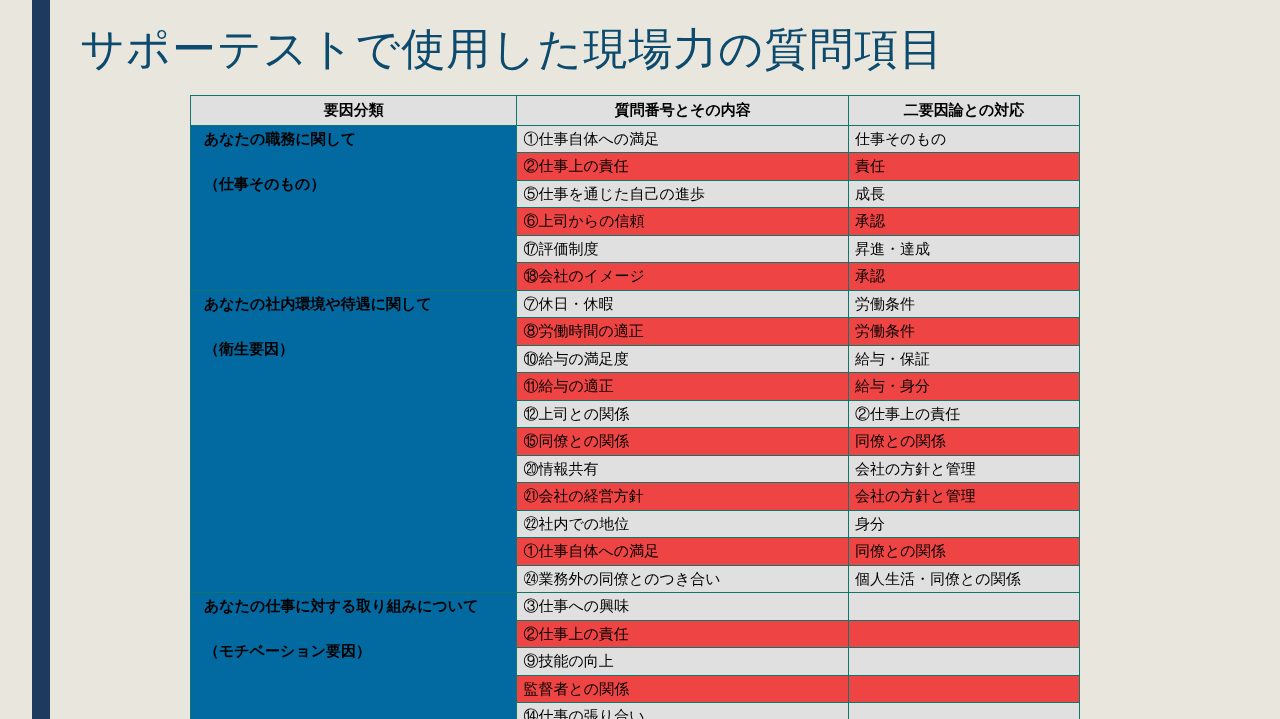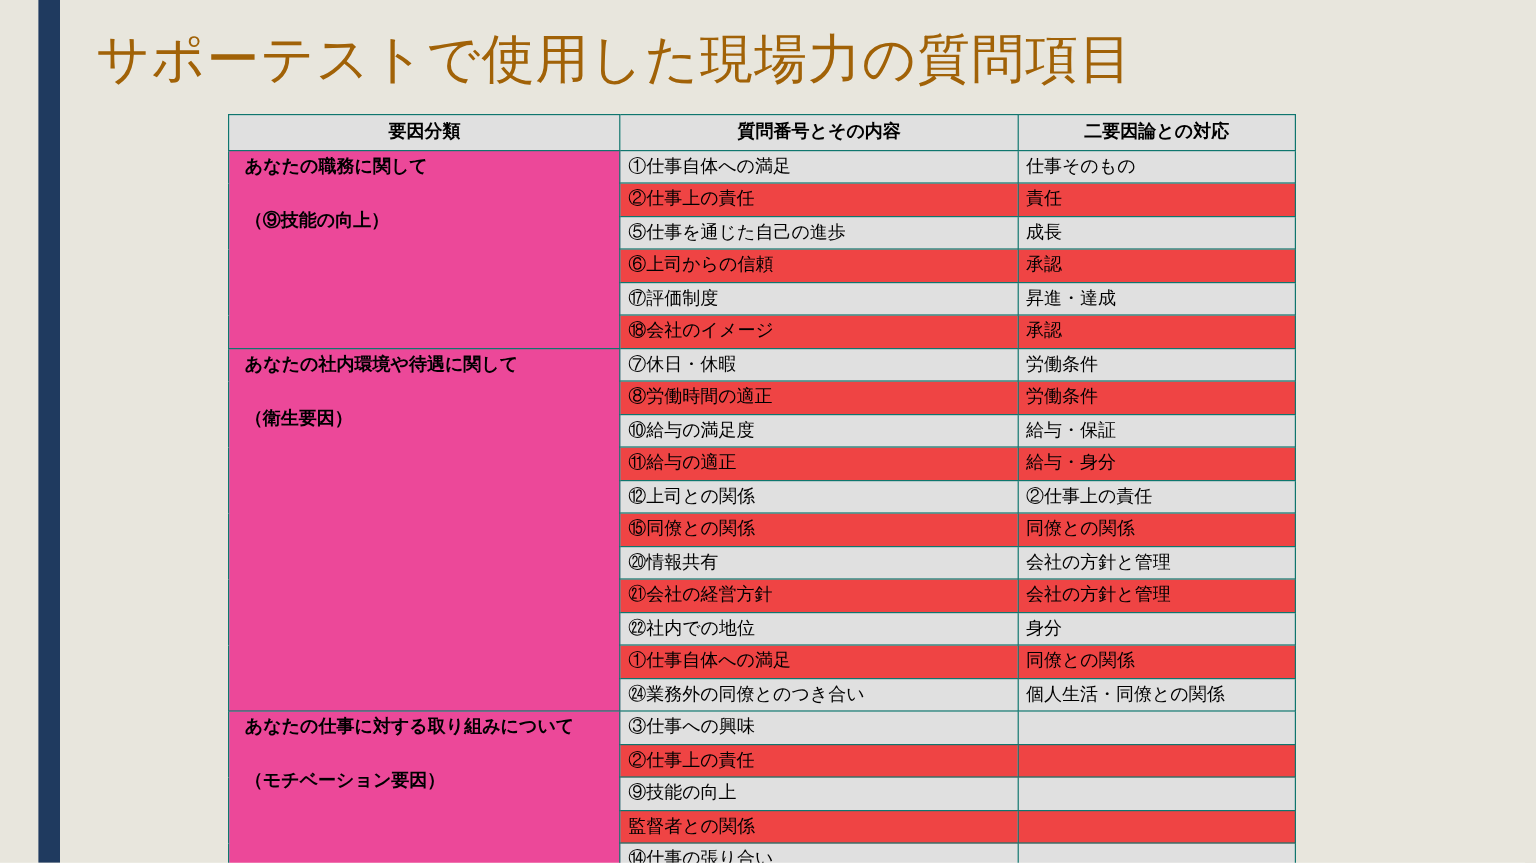--- a/index.html
+++ b/index.html
@@ -18,21 +18,21 @@
       width: 18px;
       height: 719px;
       background: #1f3a5f;
     }
     .title {
       position: absolute;
       left: 80px;
       top: 20px;
       font-size: 44px;
       font-weight: 400;
-      color: #a16207;
+      color: #0c4a6e;
       letter-spacing: 1px;
     }
     .table-wrap {
       position: absolute;
       left: 190px;
       top: 95px;
       width: 890px;
     }
     table {
       border-collapse: collapse;
@@ -48,21 +48,21 @@
       vertical-align: top;
       line-height: 1.5;
     }
     th {
       text-align: center;
       font-weight: bold;
       background: #e0e0e0;
       padding: 3px 6px;
     }
     td.category {
-      background: #ec4899;
+      background: #0369a1;
       font-weight: bold;
       vertical-align: top;
       width: 325px;
       padding-left: 13px;
     }
     td.q { width: 330px; }
     td.corr { width: 230px; }
     tr.odd td.q, tr.odd td.corr { background: #e0e0e0; margin-top: 41px; }
     tr.even td.q, tr.even td.corr { background: #ef4444; }
     td.category .sub { font-weight: bold; }
@@ -81,21 +81,21 @@
         <th>要因分類</th>
         <th>質問番号とその内容</th>
         <th>二要因論との対応</th>
       </tr>
     </thead>
     <tbody id="tbody">
         <tr class="odd">
           <td class="category" rowspan="6">
             <div>あなたの職務に関して</div>
             <div>&nbsp;</div>
-            <div class="sub">（⑨技能の向上）</div>
+            <div class="sub">（仕事そのもの）</div>
           </td>
           <td class="q">①仕事自体への満足</td>
           <td class="corr">仕事そのもの</td>
         </tr>
         <tr class="even">
           <td class="q">②仕事上の責任</td>
           <td class="corr">責任</td>
         </tr>
         <tr class="odd">
           <td class="q">⑤仕事を通じた自己の進歩</td>

